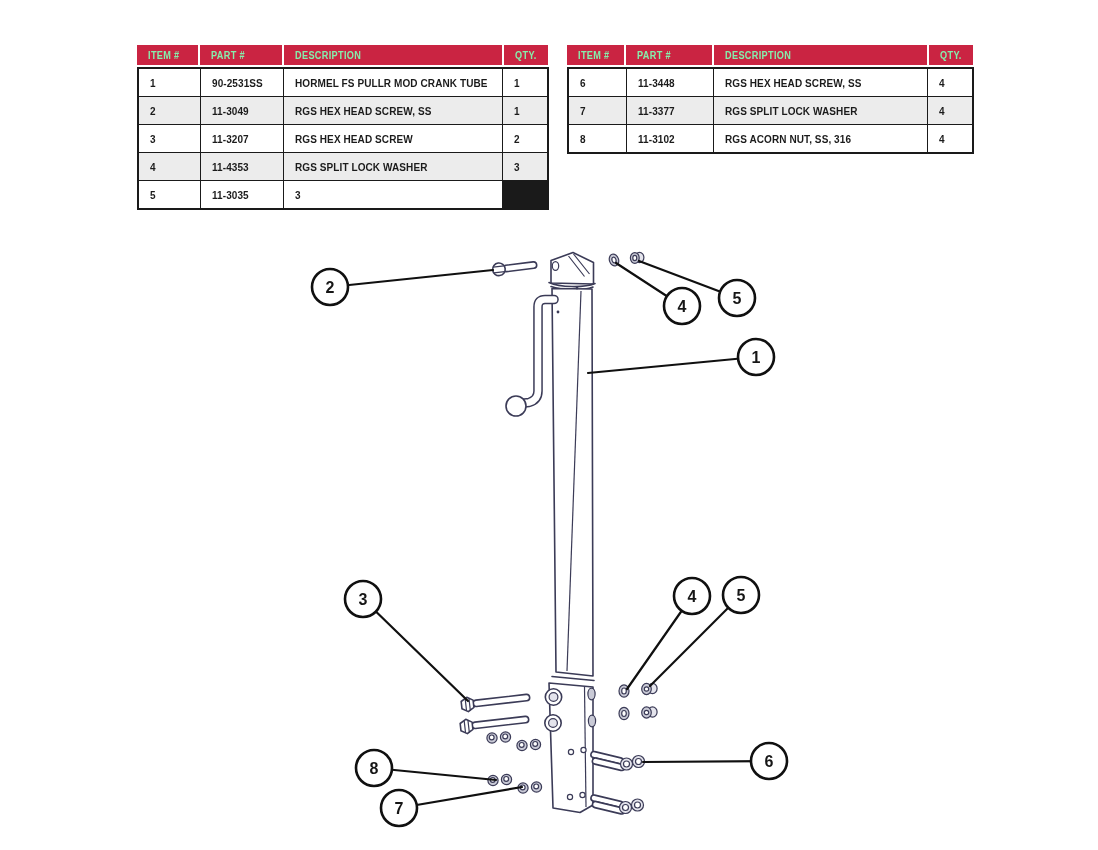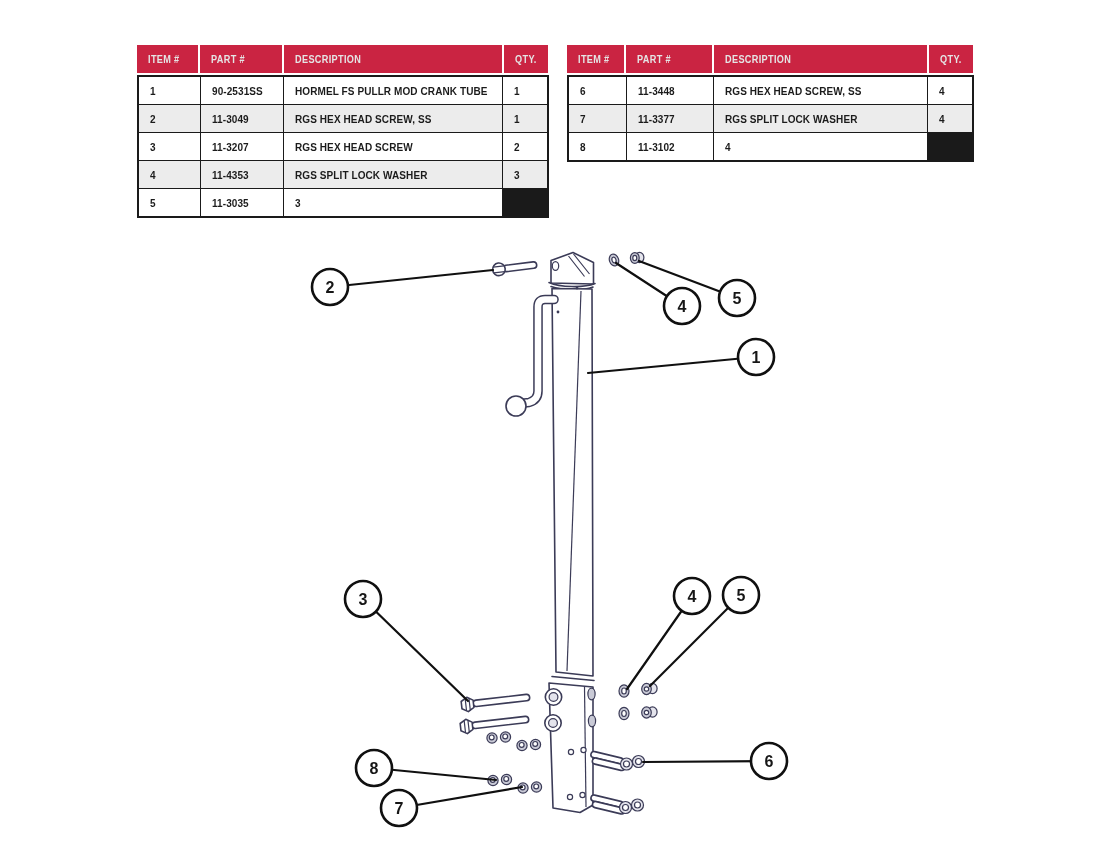--- a/index.html
+++ b/index.html
@@ -4,21 +4,21 @@
 <style>
   html,body{margin:0;padding:0;background:#ffffff;}
   .page{
     position:relative;width:1098px;height:850px;background:#ffffff;overflow:hidden;
     font-family:"Liberation Sans",sans-serif;
   }
   .diagram-svg{position:absolute;left:0;top:0;width:1098px;height:850px;}
   .parts-table{position:absolute;}
   .thead{display:grid;column-gap:2px;background:#ffffff;}
   .th{
-    background:var(--hdr,#ca2442);color:#e5e5e5;height:28px;display:flex;align-items:center;
+    background:var(--hdr,#ca2442);color:#86efac;height:20px;display:flex;align-items:center;
     padding-left:11px;box-sizing:border-box;
   }
   .th .cnd{font-size:10.5px;font-weight:700;letter-spacing:.4px;}
   .tbody{
     display:grid;gap:1px;background:#1a1a1a;border:2px solid #1a1a1a;margin-top:2px;
     width:max-content;
   }
   .td{
     background:#ffffff;height:27px;display:flex;align-items:center;padding-left:11px;
     box-sizing:border-box;color:#1b1b1b;
@@ -349,18 +349,21 @@
         <div class="td alt">
           <span class="cnd">4</span>
         </div>
         <div class="td">
           <span class="cnd">8</span>
         </div>
         <div class="td">
           <span class="cnd">11-3102</span>
         </div>
         <div class="td">
+          <span class="cnd">RGS ACORN NUT, SS, 316</span>
+        </div>
+        <div class="td">
           <span class="cnd">4</span>
         </div>
       </div>
     </div>
 
 </div>
 
 </body></html>

